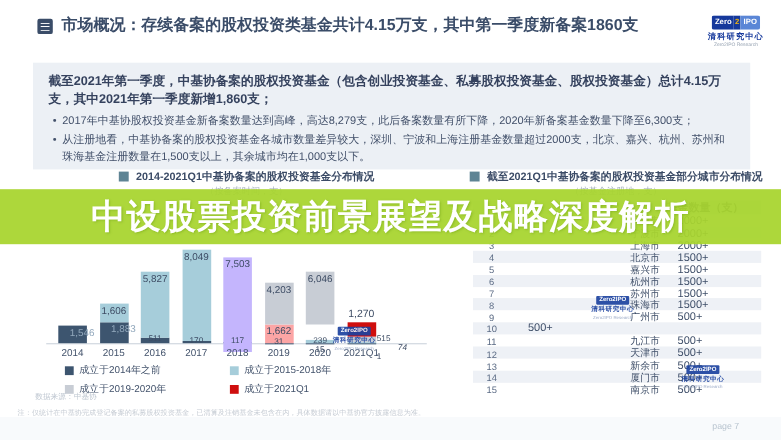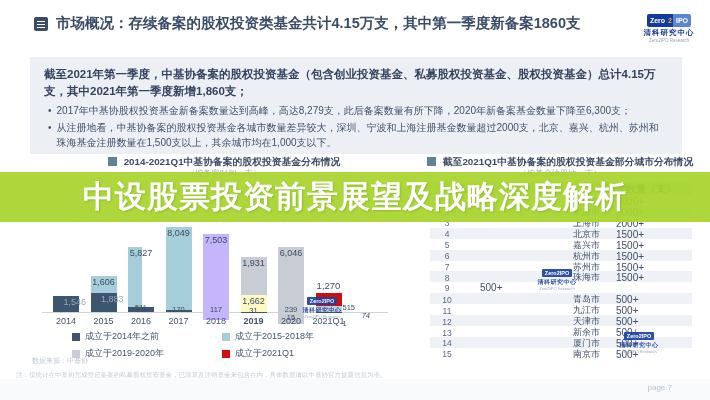--- a/index.html
+++ b/index.html
@@ -38,21 +38,21 @@
 
   
   .chart-plot{position:absolute;left:12px;top:26px;width:364px;height:172px;}
   .axis-line{position:absolute;left:0;right:18px;top:130px;height:1px;background:#cdd4dd;}
   .bar-segment{position:absolute;}
   .seg-label{position:absolute;left:-7px;width:40px;top:1px;text-align:center;font-size:9px;color:#3d4c64;}
   .seg-label-dark{color:#93a9bd;text-align:right;}
   .bar-label-above{position:absolute;text-align:center;font-size:9.5px;color:#3d4c64;}
   .tiny-label{position:absolute;font-size:7.5px;color:#3d4c64;text-align:center;line-height:8px;}
   .x-label{position:absolute;top:134px;text-align:center;font-size:9px;color:#42526b;}
-  .legend{position:absolute;left:42px;top:174px;display:grid;grid-template-columns:150px 150px;row-gap:4px;}
+  .legend{position:absolute;left:29px;top:174px;display:grid;grid-template-columns:150px 150px;row-gap:4px;}
   .legend-item{display:flex;align-items:center;font-size:9px;color:#42526b;}
   .legend-swatch{width:8px;height:8px;margin-right:5px;flex:none;}
 
   
   .tbl-head{position:absolute;left:6px;top:26px;right:4px;height:13px;background:#dce3ed;
             display:grid;grid-template-columns:34px 1fr 92px;align-items:center;
             font-size:8.5px;font-weight:bold;color:#3b4b66;}
   .tbl-body{position:absolute;left:6px;top:39px;right:4px;}
   .tbl-row{display:grid;grid-template-columns:34px 1fr 92px;align-items:center;height:10.93px;}
   .tbl-row.stripe{background:#eef1f6;}
@@ -120,49 +120,49 @@
       </div>
       <div class="x-label" style="left: 4px; width: 40px;">2014</div>
       <div class="bar-segment" style="left: 48.5px; width: 26px; top: 110.662px; height: 19.3384px; background: rgb(61, 85, 111);">
         <span class="seg-label seg-label-dark">1,883</span>
       </div>
       <div class="bar-segment" style="left: 48.5px; width: 26px; top: 94.168px; height: 16.4936px; background: rgb(166, 205, 218);">
         <span class="seg-label">1,606</span>
       </div>
       <div class="x-label" style="left: 41.5px; width: 40px;">2015</div>
       <div class="bar-segment" style="left: 86px; width: 26px; top: 124.752px; height: 5.24797px; background: rgb(61, 85, 111);"></div>
-      <div class="bar-segment" style="left: 86px; width: 14px; top: 64.9087px; height: 59.8433px; background: rgb(166, 205, 218);">
+      <div class="bar-segment" style="left: 86px; width: 26px; top: 64.9087px; height: 59.8433px; background: rgb(166, 205, 218);">
         <span class="seg-label">5,827</span>
       </div>
       <div class="tiny-label" style="top: 122.376px; left: 79px; width: 40px;">511</div>
       <div class="x-label" style="left: 79px; width: 40px;">2016</div>
       <div class="bar-segment" style="left: 123.5px; width: 26px; top: 127.638px; height: 2.3621px; background: rgb(61, 85, 111);"></div>
       <div class="bar-segment" style="left: 123.5px; width: 26px; top: 44.9747px; height: 82.6632px; background: rgb(166, 205, 218);">
         <span class="seg-label">8,049</span>
       </div>
       <div class="tiny-label" style="top: 123.819px; left: 116.5px; width: 40px;">170</div>
       <div class="x-label" style="left: 116.5px; width: 40px;">2017</div>
       <div class="bar-segment" style="left: 161px; width: 26px; top: 128.798px; height: 1.20159px; background: rgb(61, 85, 111);"></div>
       <div class="bar-segment" style="left: 161px; width: 26px; top: 51.7426px; height: 86px; background: #c4b5fd;">
         <span class="seg-label">7,503</span>
       </div>
       <div class="tiny-label" style="top: 124.399px; left: 154px; width: 40px;">117</div>
       <div class="x-label" style="left: 154px; width: 40px;">2018</div>
       <div class="bar-segment" style="left: 198.5px; width: 26px; top: 129.682px; height: 0.5px; background: rgb(61, 85, 111);"></div>
-      <div class="bar-segment" style="left: 198.5px; width: 26px; top: 112.613px; height: 17.0687px; background: #fef9c3;">
+      <div class="bar-segment" style="left: 198.5px; width: 26px; top: 112.613px; height: 17.0687px; background: #fca5a5;">
         <span class="seg-label">1,662</span>
       </div>
       <div class="bar-segment" style="left: 198.5px; width: 26px; top: 74.5317px; height: 38.0812px; background: rgb(200, 205, 213);">
-        <span class="seg-label">1,931</span>
+        <span class="seg-label">4,203</span>
       </div>
       <div class="tiny-label" style="top: 124.841px; left: 191.5px; width: 40px;">31</div>
-      <div class="x-label" style="left: 191.5px; width: 40px; font-weight: bold;">2019</div>
+      <div class="x-label" style="left: 191.5px; width: 40px;">2019</div>
       <div class="bar-segment" style="left: 236px; width: 26px; top: 129.846px; height: 0.5px; background: rgb(61, 85, 111);"></div>
       <div class="bar-segment" style="left: 236px; width: 26px; top: 127.391px; height: 2.45453px; background: rgb(166, 205, 218);"></div>
-      <div class="bar-segment" style="left: 236px; width: 26px; top: 65.299px; height: 77px; background: rgb(200, 205, 213);">
+      <div class="bar-segment" style="left: 236px; width: 26px; top: 65.299px; height: 48px; background: rgb(200, 205, 213);">
         <span class="seg-label">6,046</span>
       </div>
       <div class="tiny-label" style="top: 123.619px; left: 229px; width: 40px;">239</div>
       <div class="tiny-label" style="top: 131.619px; left: 229px; width: 40px;">15</div>
       <div class="x-label" style="left: 229px; width: 40px;">2020</div>
       <div class="bar-segment" style="left: 273.5px; width: 26px; top: 129.99px; height: 0.5px; background: rgb(61, 85, 111);"></div>
       <div class="bar-segment" style="left: 273.5px; width: 26px; top: 129.23px; height: 0.75998px; background: rgb(166, 205, 218);"></div>
       <div class="bar-segment" style="left: 273.5px; width: 26px; top: 123.941px; height: 5.28905px; background: rgb(200, 205, 213);"></div>
       <div class="bar-segment" style="left: 273.5px; width: 26px; top: 110.898px; height: 13.0429px; background: rgb(207, 14, 14);"></div>
       <div class="bar-label-above" style="left: 263.5px; width: 46px; top: 97.8978px;">1,270</div>
@@ -235,25 +235,25 @@
         <div class="cell-city">苏州市</div>
         <div class="cell-val">1500+</div>
       </div>
       <div class="tbl-row stripe">
         <div class="cell-rank">8</div>
         <div class="cell-city">珠海市</div>
         <div class="cell-val">1500+</div>
       </div>
       <div class="tbl-row">
         <div class="cell-rank">9</div>
+        <div class="cell-city">广州市</div>
         <div class="cell-val">500+</div>
       </div>
       <div class="tbl-row stripe">
         <div class="cell-rank">10</div>
-        <div class="cell-city">青岛市</div>
         <div class="cell-val">500+</div>
       </div>
       <div class="tbl-row">
         <div class="cell-rank">11</div>
         <div class="cell-city">九江市</div>
         <div class="cell-val">500+</div>
       </div>
       <div class="tbl-row stripe">
         <div class="cell-rank">12</div>
         <div class="cell-city">天津市</div>

